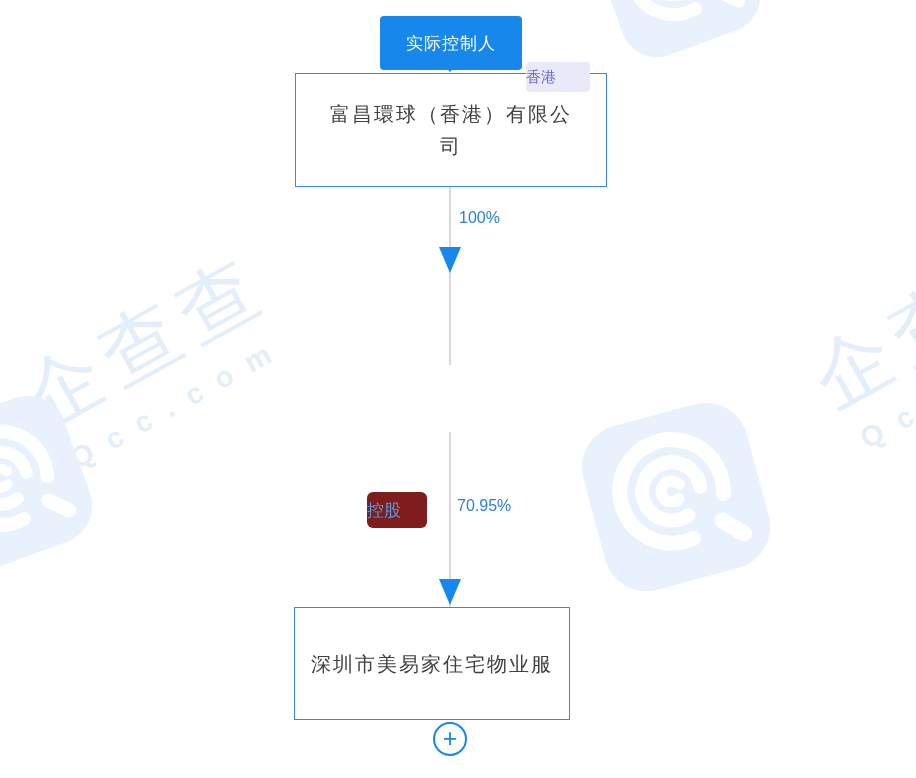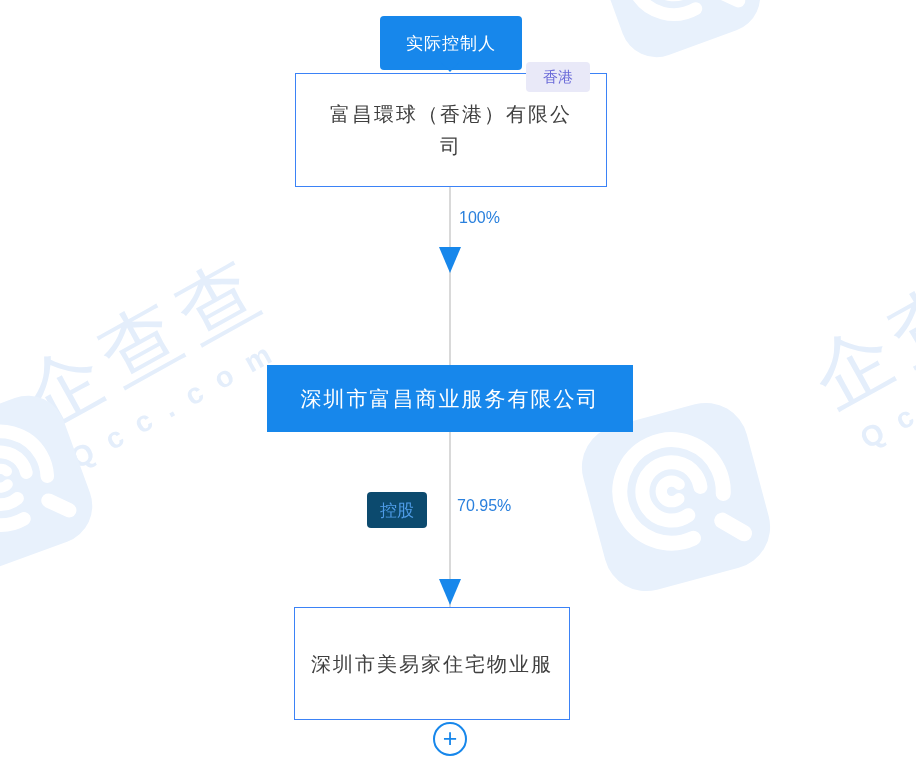--- a/index.html
+++ b/index.html
@@ -50,23 +50,23 @@
     display:flex; align-items:center; justify-content:center;
     font-size:17px; letter-spacing:1px;
   }
   #badge-pointer {
     position:absolute; left:440px; top:61px; width:0; height:0; z-index:3;
     border-left:10px solid transparent; border-right:10px solid transparent;
     border-top:11px solid #1787eb;
   }
 
   
-  .pill { position:absolute; border-radius:4px; display:flex; align-items:center; justify-content:center; z-index:3; }
+  .pill { position:absolute; border-radius:4px; display:flex; align-items:center; z-index:3; }
   #region-tag  { left:526px; top:62px;  width:64px; height:30px; background:#e9e9f8; color:#6a6ad8; font-size:15px; }
-  #holding-tag { left:367px; top:492px; width:60px; height:36px; background:#0c4a6e; color:#4f9ce8; font-size:17px; z-index:2; }
+  #holding-tag { left:367px; top:492px; width:60px; height:36px; background:#7f1d1d; color:#4f9ce8; font-size:17px; z-index:2;border-radius:6px; }
 
   
   .vline { position:absolute; width:2px; background:#d9d9d9; z-index:1; }
   #line-top { left:449px; top:186px; height:179px; }
   #line-bot { left:449px; top:432px; height:175px; }
   .arrow-down {
     position:absolute; width:0; height:0; z-index:2;
     border-left:11px solid transparent; border-right:11px solid transparent;
     border-top:26px solid #1787eb;
   }
@@ -145,23 +145,20 @@
     </div>
   </div>
   <div class="pill" id="region-tag">
     <span>香港</span>
   </div>
 
   <div class="vline" id="line-top"></div>
   <div class="pct" id="pct-top">100%</div>
   <div class="arrow-down" id="arrow-top"></div>
 
-  <div id="box-focus">
-    <span>深圳市富昌商业服务有限公司</span>
-  </div>
 
   <div class="vline" id="line-bot"></div>
   <div class="pill" id="holding-tag">
     <span>控股</span>
   </div>
   <div class="pct" id="pct-bot">70.95%</div>
   <div class="arrow-down" id="arrow-bot"></div>
 
   <div class="company-card" id="box-sub">
     <div class="name-lines">

